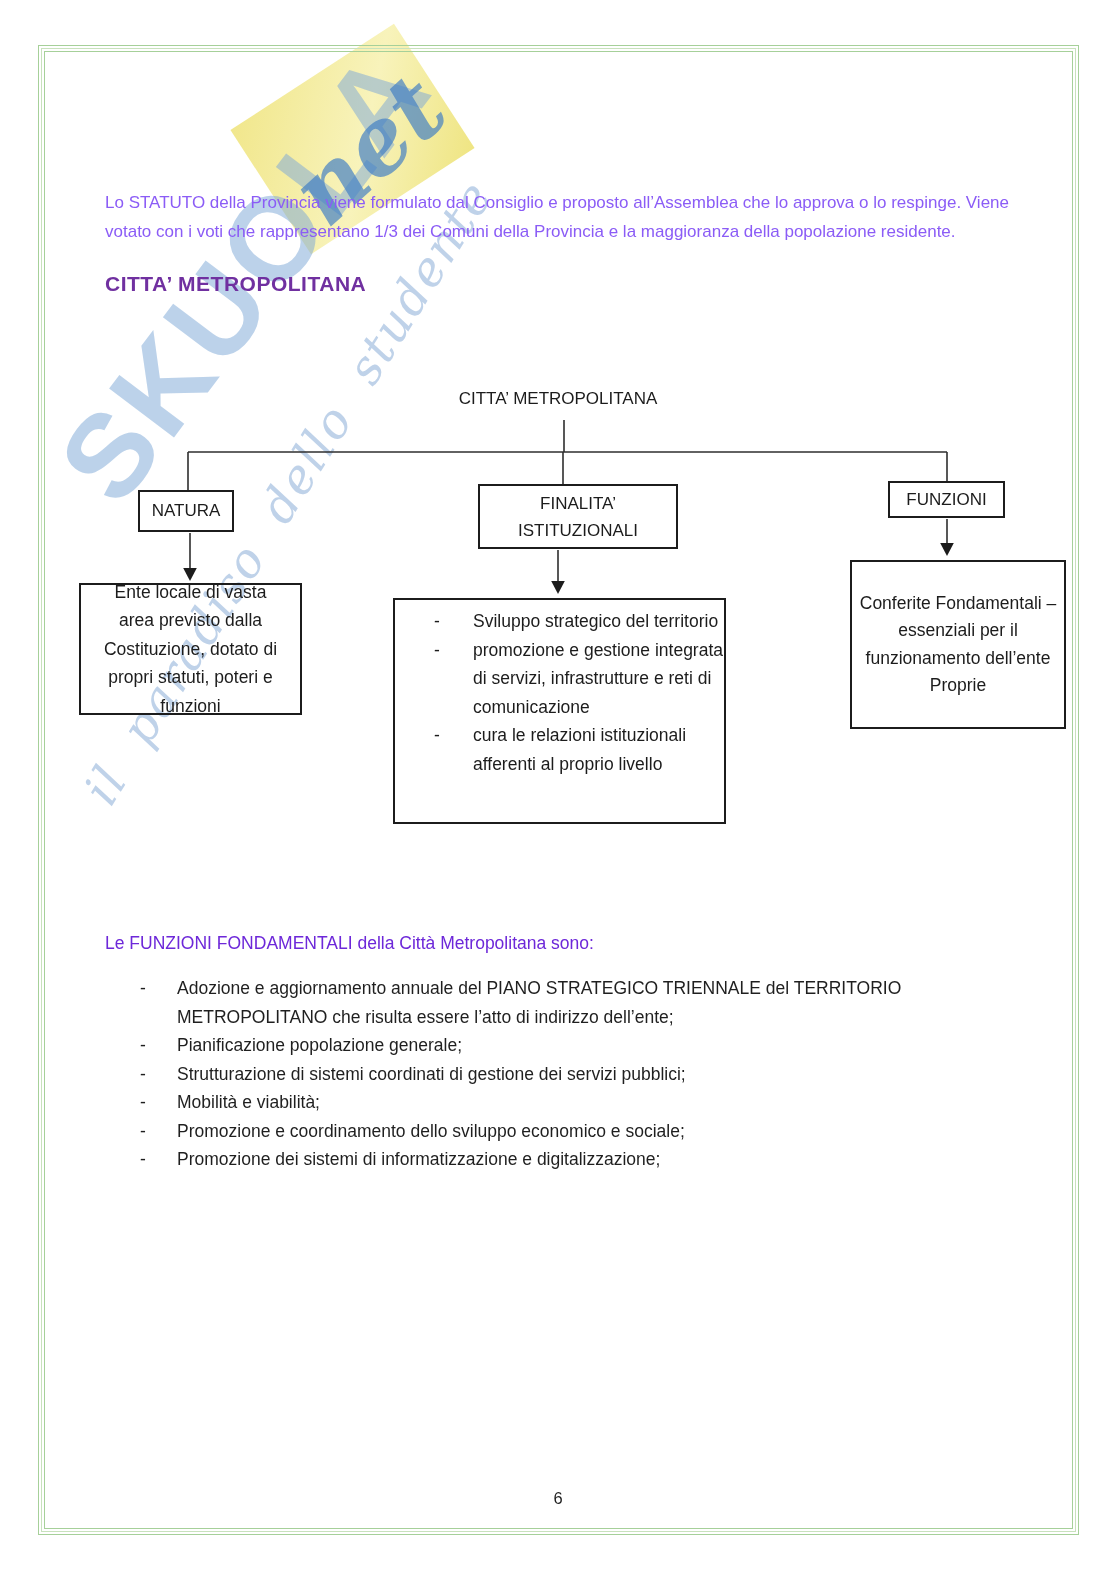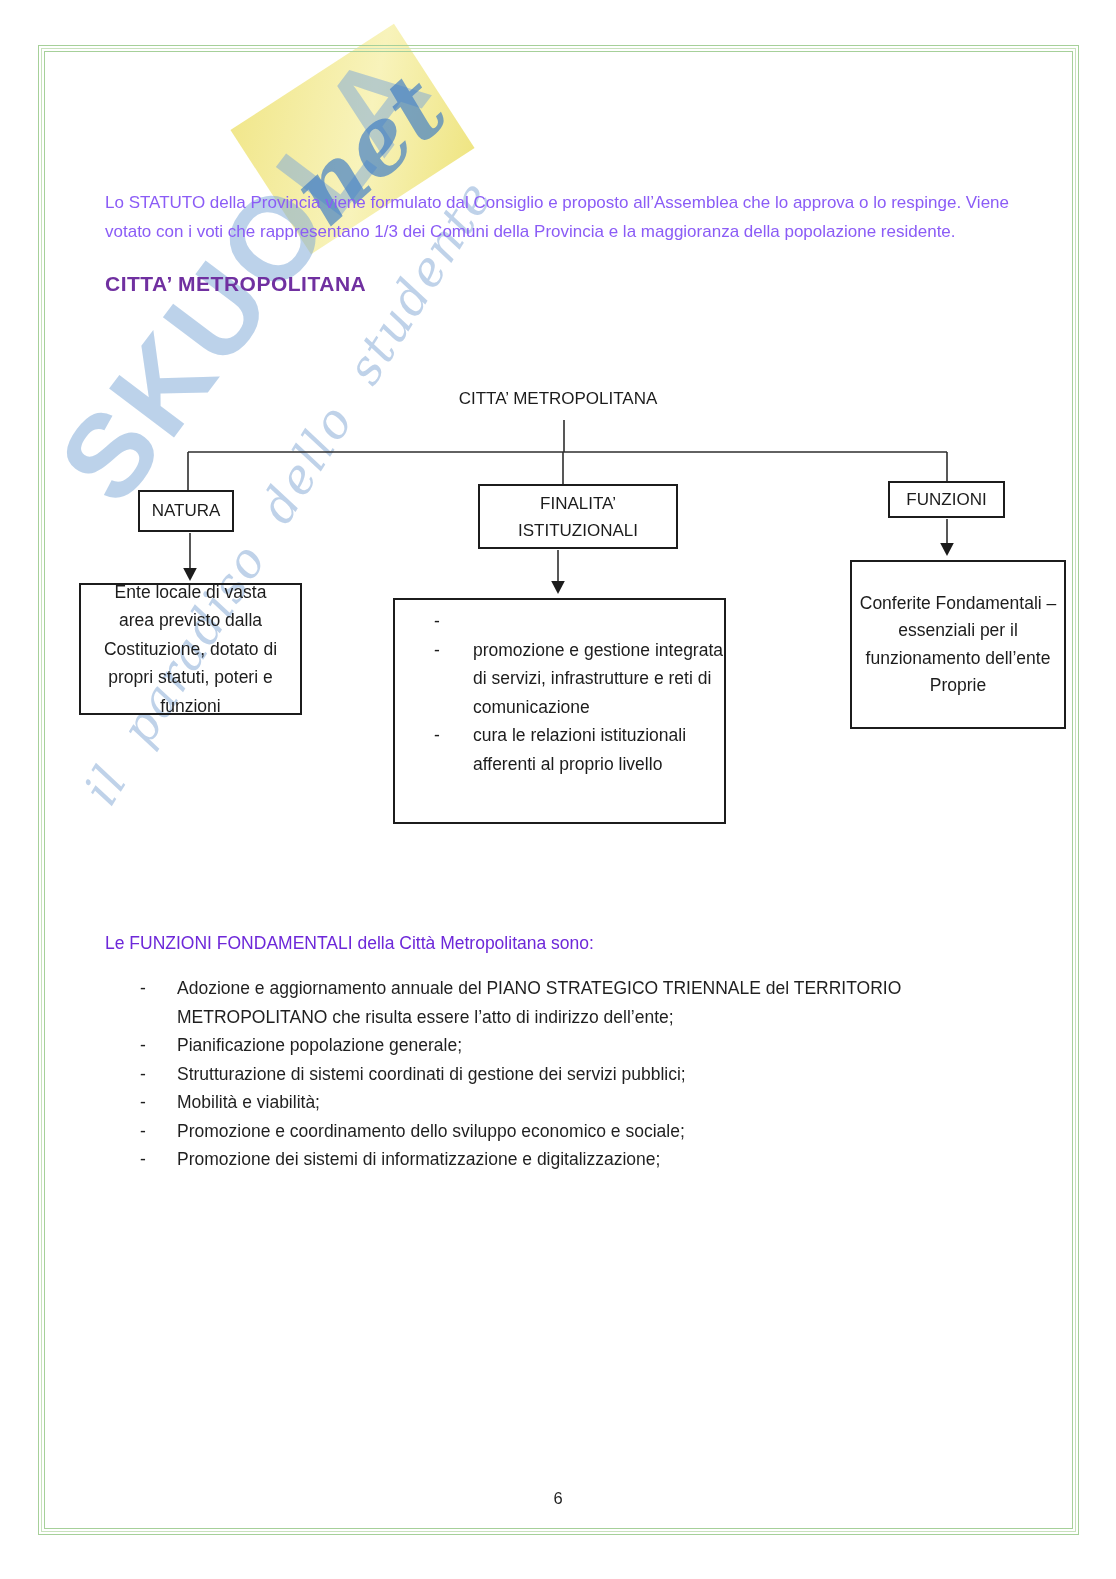--- a/index.html
+++ b/index.html
@@ -109,20 +109,21 @@
     </div>
 
     <div class="box box-funzioni">FUNZIONI</div>
 
     <div class="box box-ente">Ente locale di vasta area previsto dalla Costituzione, dotato di propri statuti, poteri e funzioni</div>
 
     <div class="box box-sviluppo">
       <ul class="dash-list">
         <li>
           <span class="dash">-</span>
+          <span class="txt">Sviluppo strategico del territorio</span>
         </li>
         <li>
           <span class="dash">-</span>
           <span class="txt">promozione e gestione integrata di servizi, infrastrutture e reti di comunicazione</span>
         </li>
         <li>
           <span class="dash">-</span>
           <span class="txt">cura le relazioni istituzionali afferenti al proprio livello</span>
         </li>
       </ul>

